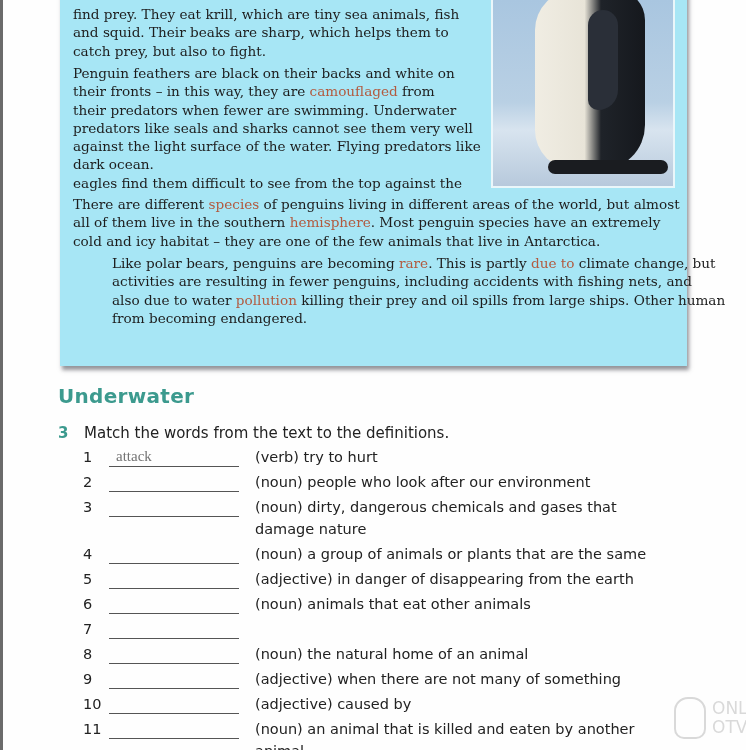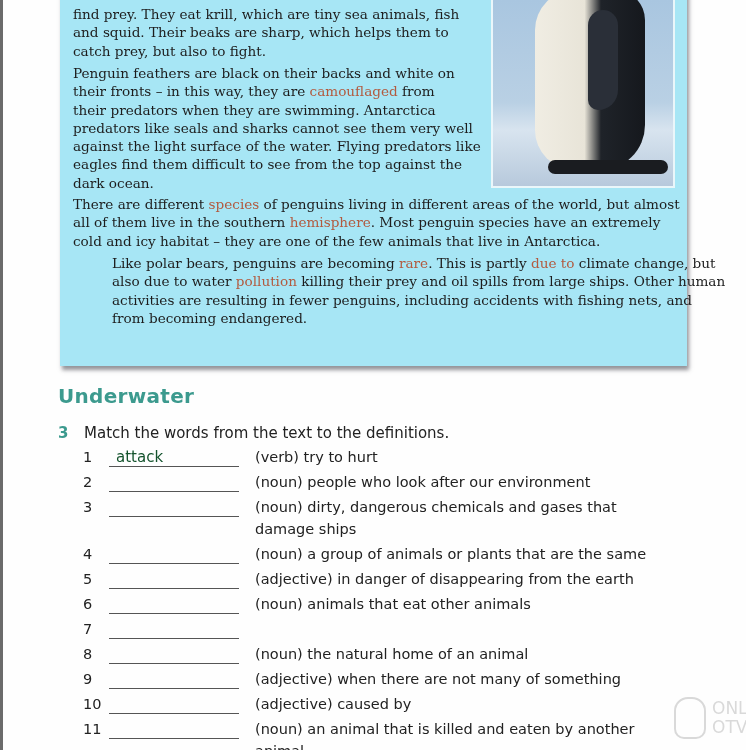--- a/index.html
+++ b/index.html
@@ -43,21 +43,21 @@
   .hl { color:#b25a3f; }
   .voc-title {
     position:absolute; left:58px; top:384px;
     font-size:20px; font-weight:bold; color:#3c9a8e; letter-spacing:0.3px;
   }
   .ex-num { position:absolute; left:58px; top:424px; font-size:15px; font-weight:bold; color:#3c9a8e; }
   .ex-text { position:absolute; left:84px; top:424px; font-size:15px; color:#222; }
   .row { position:absolute; left:0; width:746px; height:20px; font-size:14.5px; color:#222; }
   .row .num { position:absolute; left:83px; }
   .row .blank { position:absolute; left:109px; width:130px; height:17px; border-bottom:1px solid #555; }
-  .row .answer { position:absolute; left:116px; top:-1px; color:#14532d; font-size:15px; }
+  .row .answer { position:absolute; left:116px; top:-1px; color:#737373; font-size:15px;font-family:Liberation Serif, serif; }
   .row .def { position:absolute; left:255px; width:420px; line-height:22px; top:-3px; }
   .watermark {
     position:absolute; left:632px; top:695px; width:112px; height:50px;
     color:rgba(150,150,150,0.35); font-size:17px; font-weight:normal; line-height:19px;margin-left:42px;
   }
   .watermark .wm-icon {
     position:absolute; left:0; top:2px; width:28px; height:38px;
     border:2px solid rgba(150,150,150,0.35); border-radius:14px 14px 10px 10px;
   }
   .watermark .wm-text { position:absolute; left:38px; top:4px; }
@@ -77,35 +77,35 @@
 
 <div id="passage-root">
     <div class="passage" style="top: 5px;">
       <div>find prey. They eat krill, which are tiny sea animals, fish</div>
       <div>and squid. Their beaks are sharp, which helps them to</div>
       <div>catch prey, but also to fight.</div>
     </div>
     <div class="passage" style="top: 64px;">
       <div>Penguin feathers are black on their backs and white on</div>
       <div>their fronts – in this way, they are <span class="hl">camouflaged</span> from</div>
-      <div>their predators when they are swimming. Antarctica</div>
+      <div>their predators when fewer are swimming. Underwater</div>
       <div>predators like seals and sharks cannot see them very well</div>
       <div>against the light surface of the water. Flying predators like</div>
+      <div>dark ocean.</div>
       <div>eagles find them difficult to see from the top against the</div>
-      <div>dark ocean.</div>
     </div>
     <div class="passage" style="top: 195px;">
       <div>There are different <span class="hl">species</span> of penguins living in different areas of the world, but almost</div>
       <div>all of them live in the southern <span class="hl">hemisphere</span>. Most penguin species have an extremely</div>
       <div>cold and icy habitat – they are one of the few animals that live in Antarctica.</div>
     </div>
     <div class="passage" style="top: 254px; margin-left: 39px;">
       <div>Like polar bears, penguins are becoming <span class="hl">rare</span>. This is partly <span class="hl">due to</span> climate change, but</div>
+      <div>activities are resulting in fewer penguins, including accidents with fishing nets, and</div>
       <div>also due to water <span class="hl">pollution</span> killing their prey and oil spills from large ships. Other human</div>
-      <div>activities are resulting in fewer penguins, including accidents with fishing nets, and</div>
       <div>from becoming endangered.</div>
     </div>
   </div>
 
 <div class="voc-title">Underwater</div>
 <div class="ex-num">3</div>
 <div class="ex-text">Match the words from the text to the definitions.</div>
 
 <div id="vocab-rows">
     <div class="row" style="top: 449px;">
@@ -117,21 +117,21 @@
     <div class="row" style="top: 474px;">
       <span class="num">2</span>
       <span class="blank"></span>
       <span class="answer"></span>
       <span class="def"><span>(noun) people who look after our environment</span></span>
     </div>
     <div class="row" style="top: 499px;">
       <span class="num">3</span>
       <span class="blank"></span>
       <span class="answer"></span>
-      <span class="def"><span>(noun) dirty, dangerous chemicals and gases that</span><br><span>damage ships</span></span>
+      <span class="def"><span>(noun) dirty, dangerous chemicals and gases that</span><br><span>damage nature</span></span>
     </div>
     <div class="row" style="top: 546px;">
       <span class="num">4</span>
       <span class="blank"></span>
       <span class="answer"></span>
       <span class="def"><span>(noun) a group of animals or plants that are the same</span></span>
     </div>
     <div class="row" style="top: 571px;">
       <span class="num">5</span>
       <span class="blank"></span>

